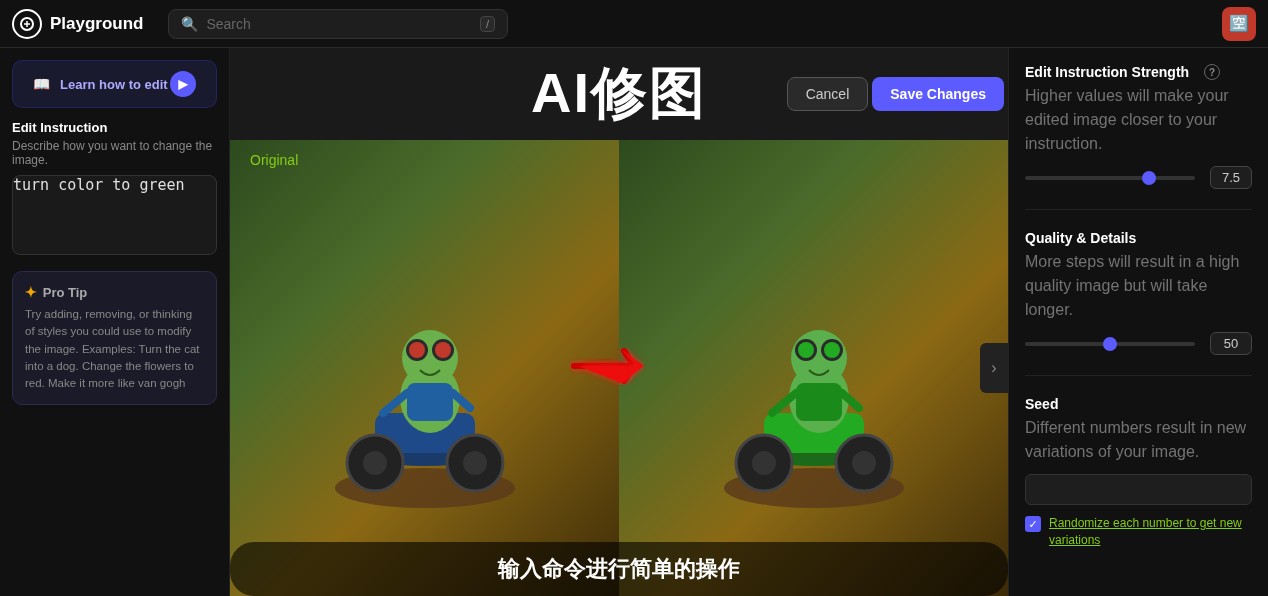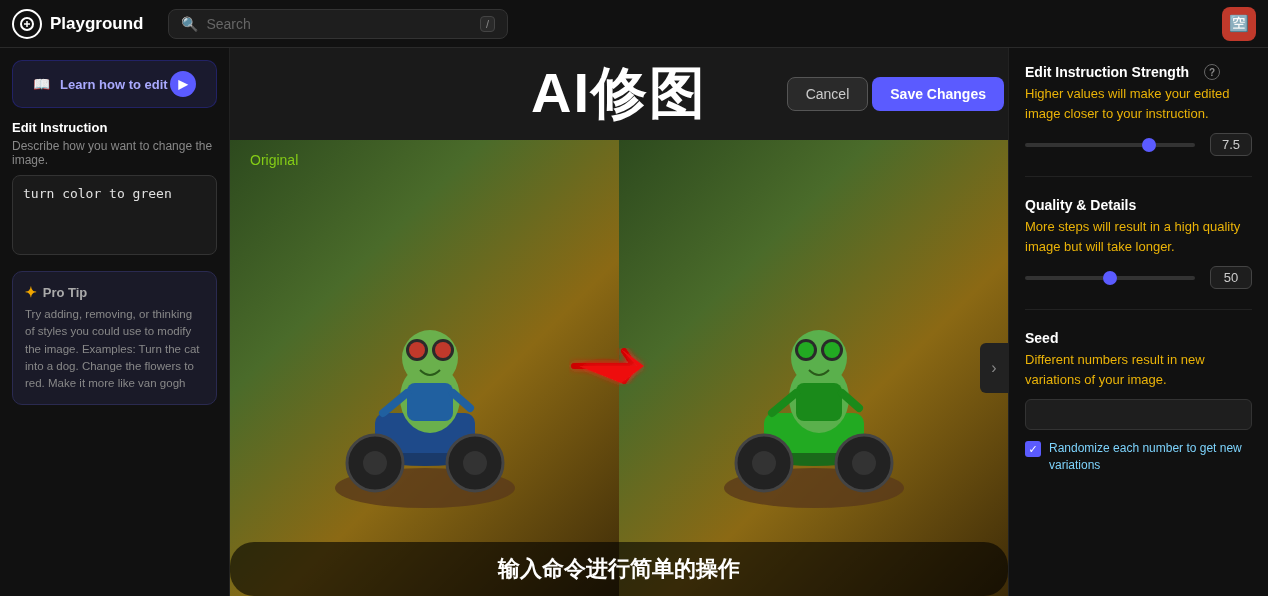--- a/index.html
+++ b/index.html
@@ -149,22 +149,21 @@
       font-size: 12px;
       color: #888;
       margin-bottom: 8px;
     }
     .instruction-textarea {
       width: 100%;
       background: #1a1a1a;
       border: 1px solid #333;
       border-radius: 8px;
       color: #e0e0e0;
-      font-size: 13px;
-      padding: 10px;
+      font-size: 15px;
       resize: none;
       height: 80px;
       outline: none;
     }
 
     .pro-tip-box {
       background: #1a1a28;
       border: 1px solid #2a2a50;
       border-radius: 10px;
       padding: 12px;
@@ -348,22 +347,22 @@
     .panel-section-title {
       font-size: 14px;
       font-weight: 700;
       color: #fff;
       margin-bottom: 4px;
       display: flex;
       align-items: center;
       gap: 15px;
     }
     .panel-section-desc {
-      font-size: 13px;
-      color: #eab308;
+      font-size: 16px;
+      color: #737373;
       line-height: 1.5;
       margin-bottom: 10px;
     }
 
     .slider-container {
       display: flex;
       align-items: center;
       gap: 15px;
     }
     .slider-value {
@@ -429,22 +428,23 @@
       margin-top: 1px;
       cursor: pointer;
     }
     .checkbox-custom::after {
       content: '✓';
       color: #fff;
       font-size: 11px;
     }
     .randomize-label {
       font-size: 12px;
-      color: #7dd3fc;
+      color: #84cc16;
       line-height: 1.4;
+      text-decoration: underline;
     }
 
     .help-icon {
       display: inline-flex;
       align-items: center;
       justify-content: center;
       width: 16px;
       height: 16px;
       border: 1px solid #666;
       border-radius: 50%;

